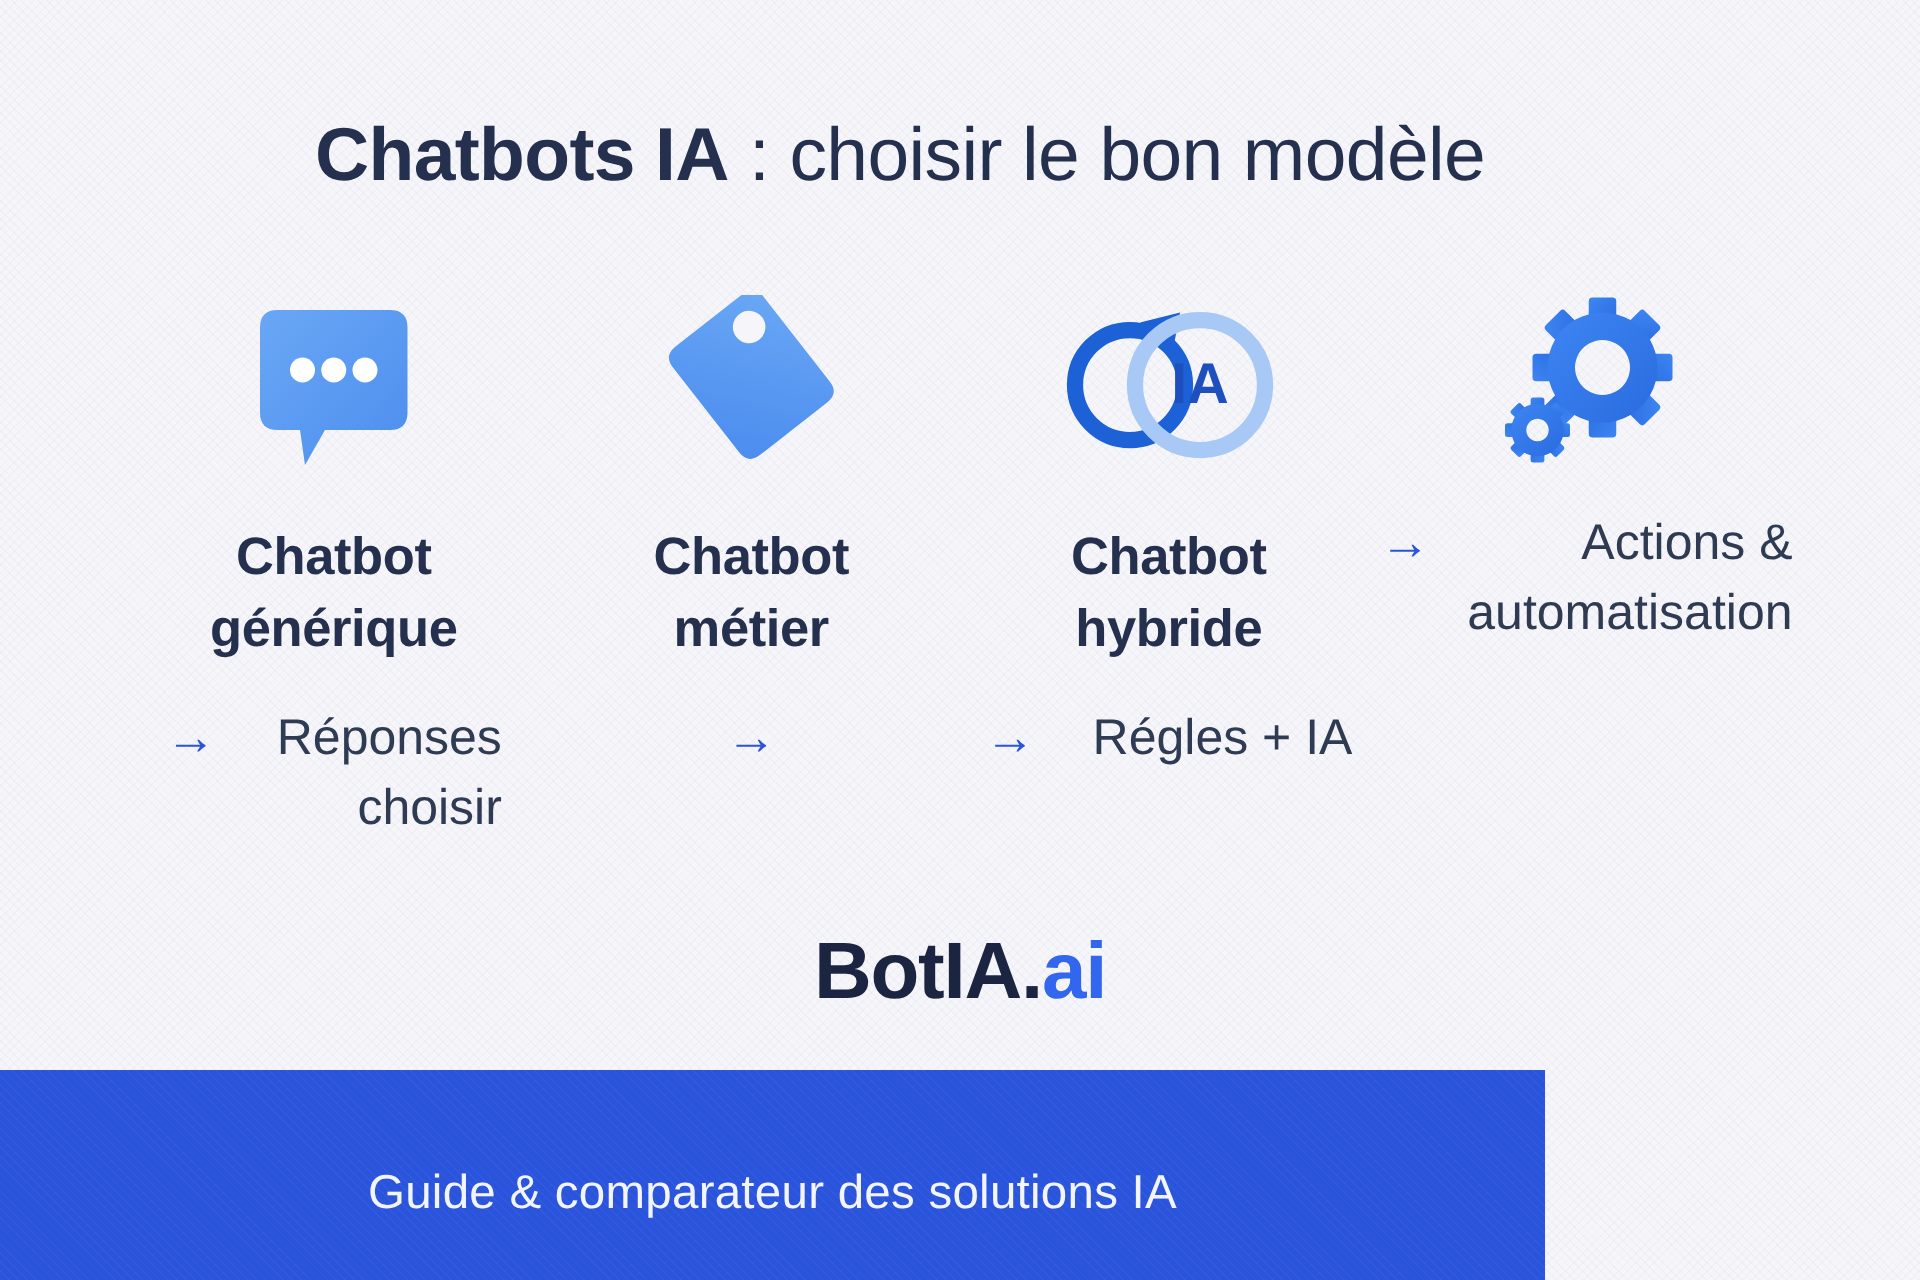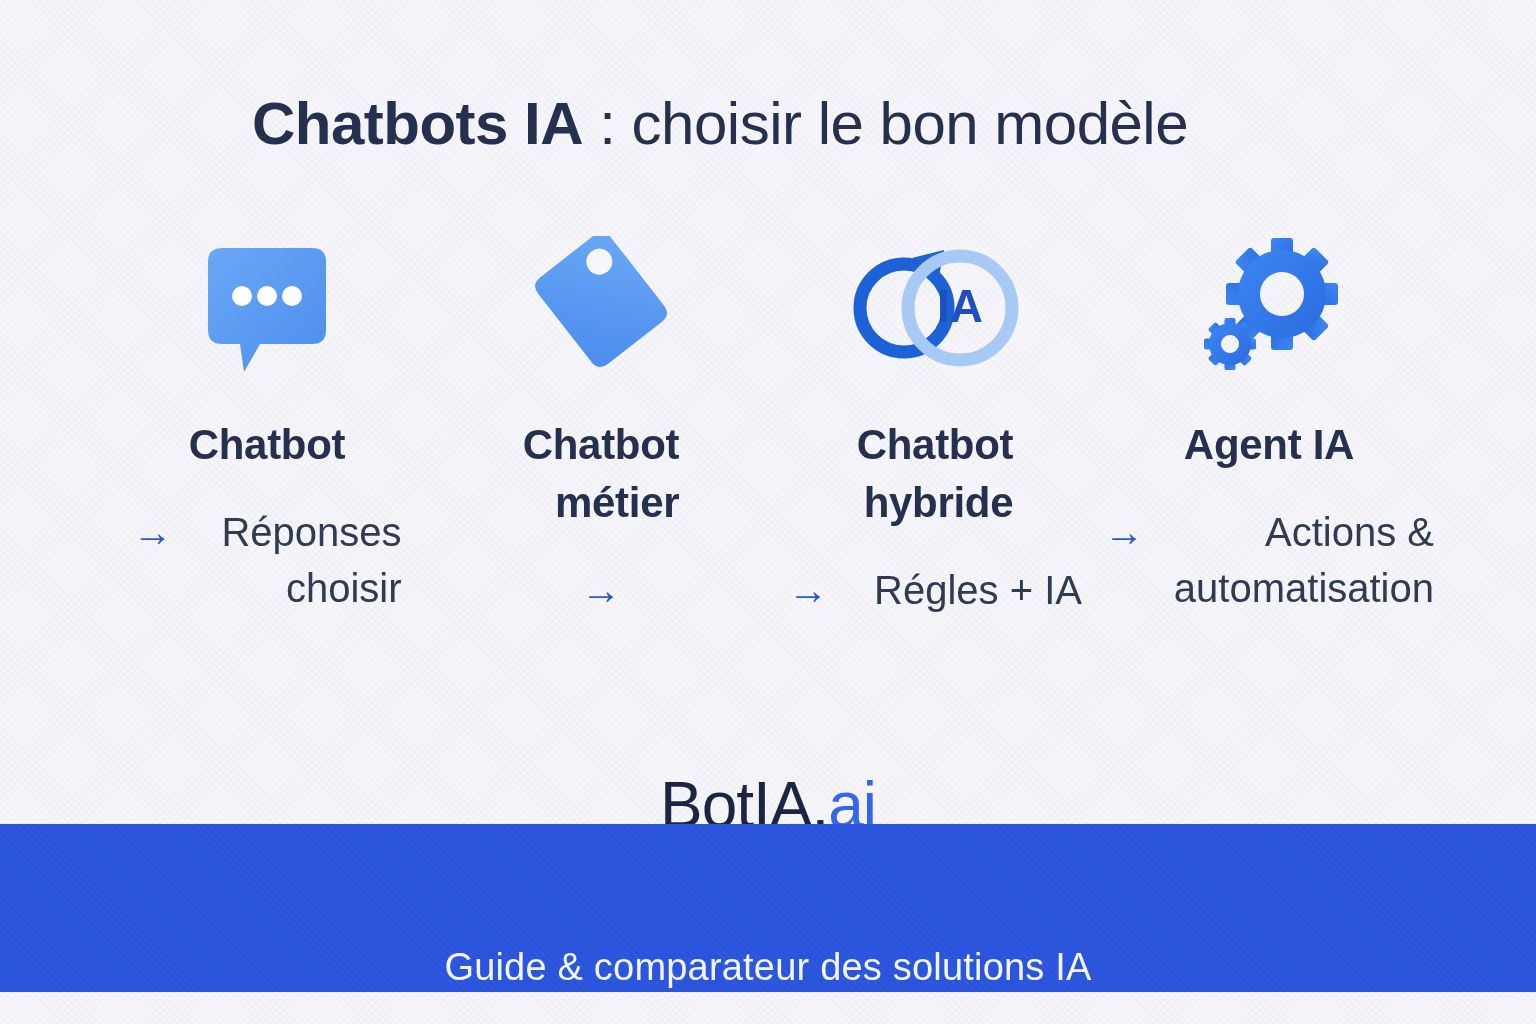--- a/index.html
+++ b/index.html
@@ -63,21 +63,21 @@
   }
 
   .icon-wrap {
     height: 140px;
     display: flex;
     align-items: center;
   }
 
   .col-title {
     margin-top: 40px;
-    text-align: right;
+    text-align: center;
     font-weight: 700;
     font-size: 42px;
     line-height: 58px;
     color: #24304d;
     letter-spacing: -0.3px;
   }
 
   .col-sub {
     margin-top: 30px;
     display: flex;
@@ -109,39 +109,38 @@
 
   
   #logo {
     position: absolute;
     top: 736px;
     left: 0;
     width: 1536px;
     text-align: center;
     font-size: 64px;
     line-height: 80px;
-    font-weight: 400;
+    font-weight: 700;
     letter-spacing: -1px;
     color: #1b2440;
-    margin-top: 29px;
   }
   #logo .accent { color: #3366ee; }
 
   
   #footer {
     position: absolute;
     left: 0;
-    top: 824px;
-    width: 1536px;
+    top: 856px;
+    width: 1236px;
     height: 168px;
     background-color: #2a54dc;
     background-image:
       repeating-linear-gradient(45deg, rgba(255,255,255,0.035) 0px, rgba(255,255,255,0.035) 1px, rgba(0,0,0,0) 1px, rgba(0,0,0,0) 5px);
     display: flex;
-    align-items: flex-end;
+    align-items: center;
     justify-content: center;
   }
   #footer-text {
     margin-top: 28px;
     color: #f2f5ff;
     font-size: 38px;
     line-height: 50px;
     font-weight: 400;
     letter-spacing: 0.2px;
     white-space: nowrap;
@@ -168,20 +167,21 @@
             </linearGradient>
           </defs>
           <path d="M14 26 Q14 12 28 12 L118 12 Q132 12 132 26 L132 94 Q132 108 118 108 L66 108 L50 136 L46 108 L28 108 Q14 108 14 94 Z" fill="url(#gradBubble)"></path>
           <circle cx="48" cy="60" r="10" fill="#ffffff"></circle>
           <circle cx="73" cy="60" r="10" fill="#ffffff"></circle>
           <circle cx="98" cy="60" r="10" fill="#ffffff"></circle>
         </svg>
       </div>
       <div class="col-title">
         <div>Chatbot</div>
+        <div>générique</div>
       </div>
       <div class="col-sub">
         <span class="arrow-icon">→</span>
         <span class="sub-text">Réponses choisir</span>
       </div>
     </div>
 
     <div class="col">
       <div class="icon-wrap">
         <svg width="140" height="140" viewBox="0 0 140 140" aria-hidden="true">
@@ -259,24 +259,20 @@
               <rect x="-5.5" y="-26" width="11" height="13" rx="2" transform="rotate(135)"></rect>
               <rect x="-5.5" y="-26" width="11" height="13" rx="2" transform="rotate(180)"></rect>
               <rect x="-5.5" y="-26" width="11" height="13" rx="2" transform="rotate(225)"></rect>
               <rect x="-5.5" y="-26" width="11" height="13" rx="2" transform="rotate(270)"></rect>
               <rect x="-5.5" y="-26" width="11" height="13" rx="2" transform="rotate(315)"></rect>
             </g>
             <path d="M0,-21 A21,21 0 1,1 -0.01,-21 Z M0,-9 A9,9 0 1,0 0.01,-9 Z" fill-rule="evenodd"></path>
           </g>
         </svg>
       </div>
-      <div class="col-title">
-        <div>Agent IA</div>
-        <div></div>
-      </div>
       <div class="col-sub">
         <span class="arrow-icon">→</span>
         <span class="sub-text">Actions &amp; automatisation</span>
       </div>
     </div>
 
   </div>
 
   <div id="logo">
     <span>BotIA.</span><span class="accent">ai</span>

